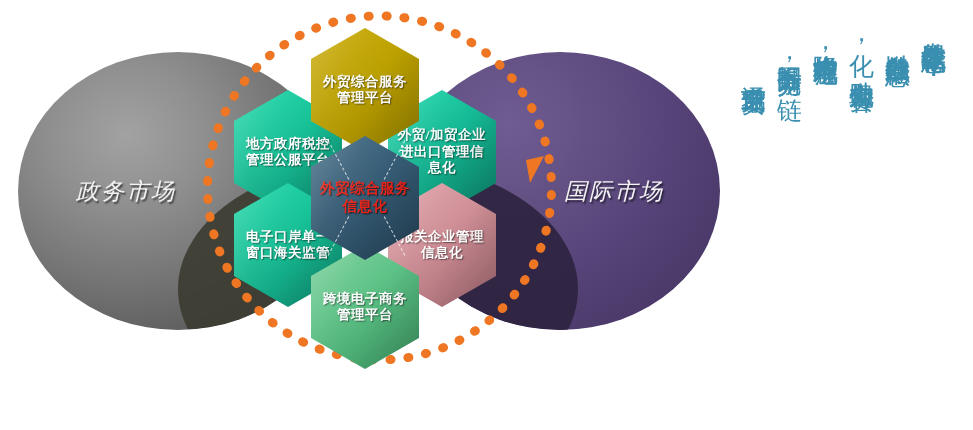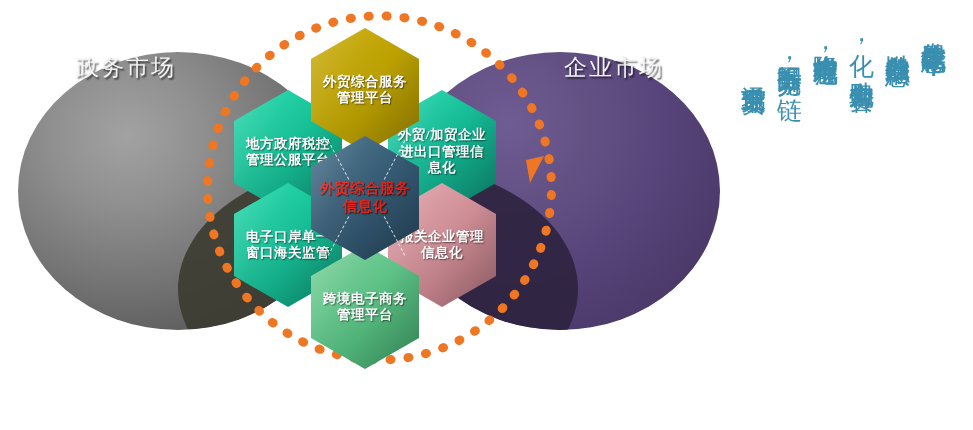--- a/index.html
+++ b/index.html
@@ -21,22 +21,23 @@
     width: 973px;
     height: 430px;
     background: #ffffff;
   }
 
   
   .ellipse {
     position: absolute;
     border-radius: 50%;
     display: flex;
-    align-items: flex-start;
+    align-items: center;
     justify-content: center;
+    font-style: italic;
   }
   .ellipse-label {
     font-size: 23px;
     letter-spacing: 2px;
     color: #f2f2f2;
     text-shadow: 1.5px 1.5px 1.6px rgba(0,0,0,0.55);
     white-space: nowrap;
     font-weight: 400;
   }
 
@@ -183,21 +184,21 @@
 </head>
 <body>
 
 <div id="stage">
 
   <div class="ellipse" id="ellipse-gov">
     <span class="ellipse-label">政务市场</span>
   </div>
 
   <div class="ellipse" id="ellipse-ent">
-    <span class="ellipse-label">企业市场</span>
+    <span class="ellipse-label">国际市场</span>
   </div>
 
   <svg class="overlap" id="overlap-layer" width="973" height="430" style="left:0;top:0;">
     <defs>
       <clipPath id="clipGov">
           <ellipse cx="178" cy="191" rx="160" ry="139"></ellipse>
         </clipPath>
       <clipPath id="clipEnt">
           <ellipse cx="560" cy="191" rx="160" ry="139"></ellipse>
         </clipPath>

